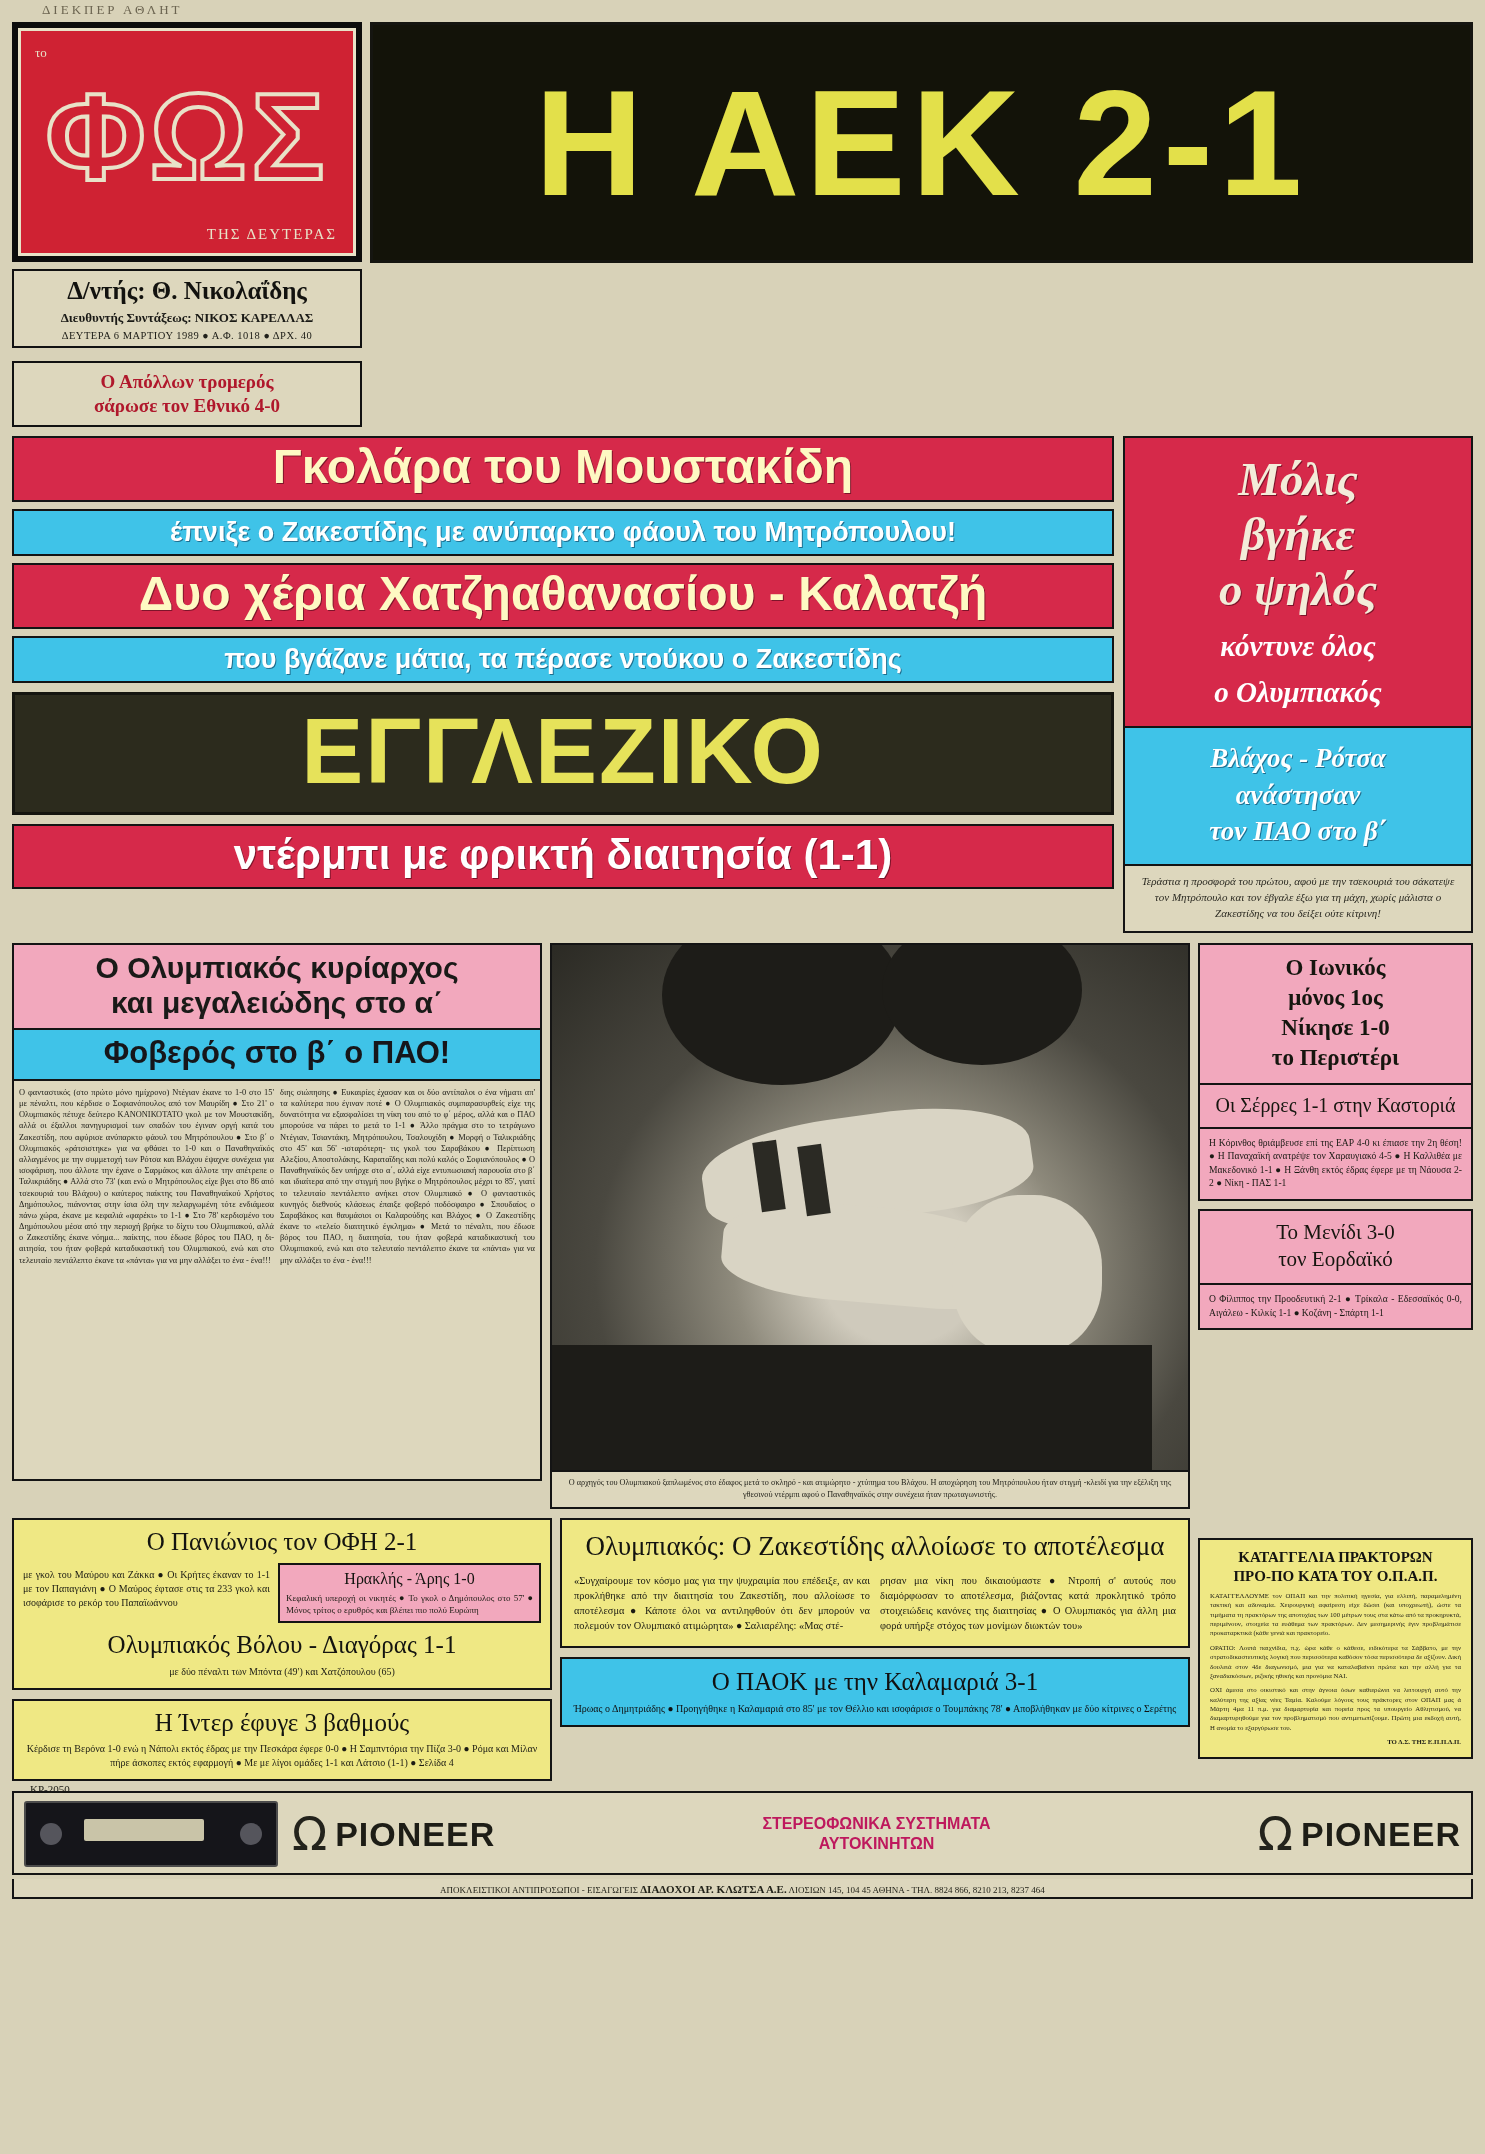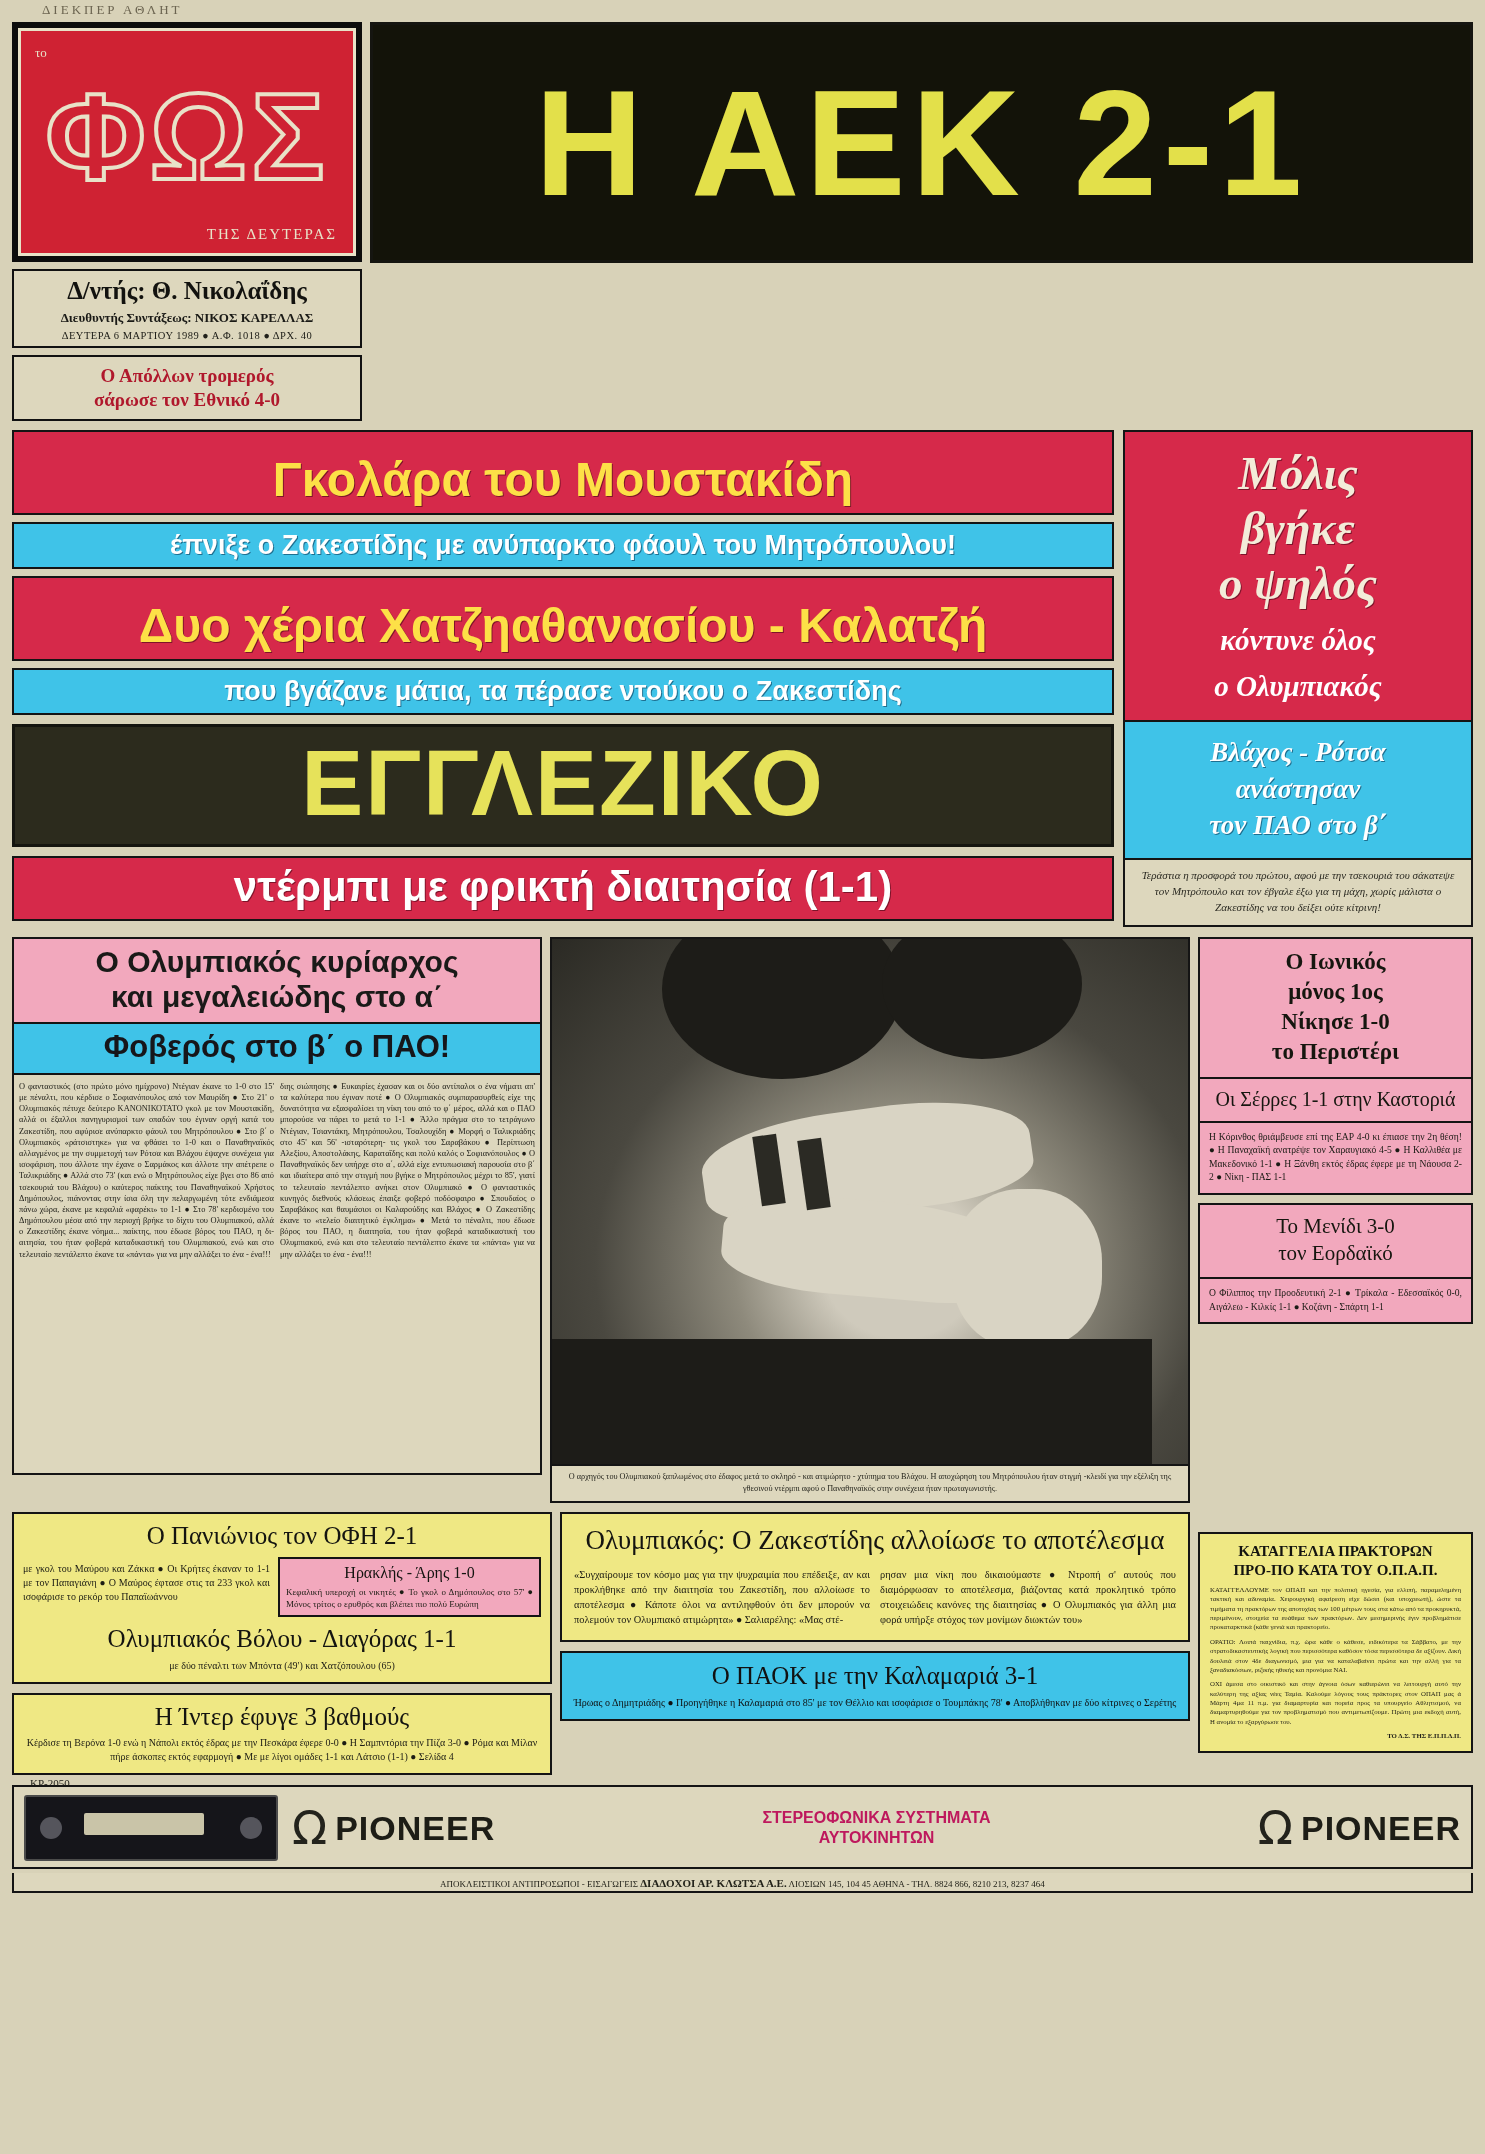--- a/index.html
+++ b/index.html
@@ -72,21 +72,21 @@
   }
   .dir-sub{
     font-family:"Liberation Serif", serif;
     font-weight:bold;font-size:13px;color:#1a1a16;margin-top:5px;
   }
   .dir-sub2{
     font-family:"Liberation Serif", serif;
     font-size:10.5px;color:#20201a;margin-top:4px;letter-spacing:.5px;
   }
   .apollon-box{
-    border:2px solid #111;margin-top:7px;padding:7px 6px;
+    border:2px solid #111;margin-top:13px;padding:7px 6px;
     background:#ddd7bd;text-align:center;
   }
   .apollon-box div{
     font-family:"Liberation Serif", serif;
     font-weight:bold;font-size:19px;color:#b0182c;line-height:1.25;
   }
   .head-col{flex:1;}
   .aek-box{
     background:#131309;
     border:3px solid #151510;
@@ -125,22 +125,22 @@
   .mid-right{width:350px;}
   .band{
     border:2px solid #141414;
     text-align:center;
     box-sizing:border-box;
   }
   .band-red{background:#d6294a;}
   .band-cyan{background:#3fc3e8;}
   .band-red .t{
     font-family:"Liberation Sans", sans-serif;
-    font-weight:bold;font-size:48px;color:#fde047;
-    padding:24px 0 9px;line-height:1;
+    font-weight:bold;font-size:48px;color:#fef9c3;
+    padding:5px 0 9px;line-height:1;
     text-shadow:1px 1px 0 #7d142a;
   }
   .band-cyan .t{
     font-family:"Liberation Sans", sans-serif;
     font-weight:bold;font-size:27px;color:#fff;
     padding:7px 0 8px;line-height:1.05;
     text-shadow:1px 1px 0 #1f6f90;
   }
   .spacer6{height:7px;}
   .eng-box{

